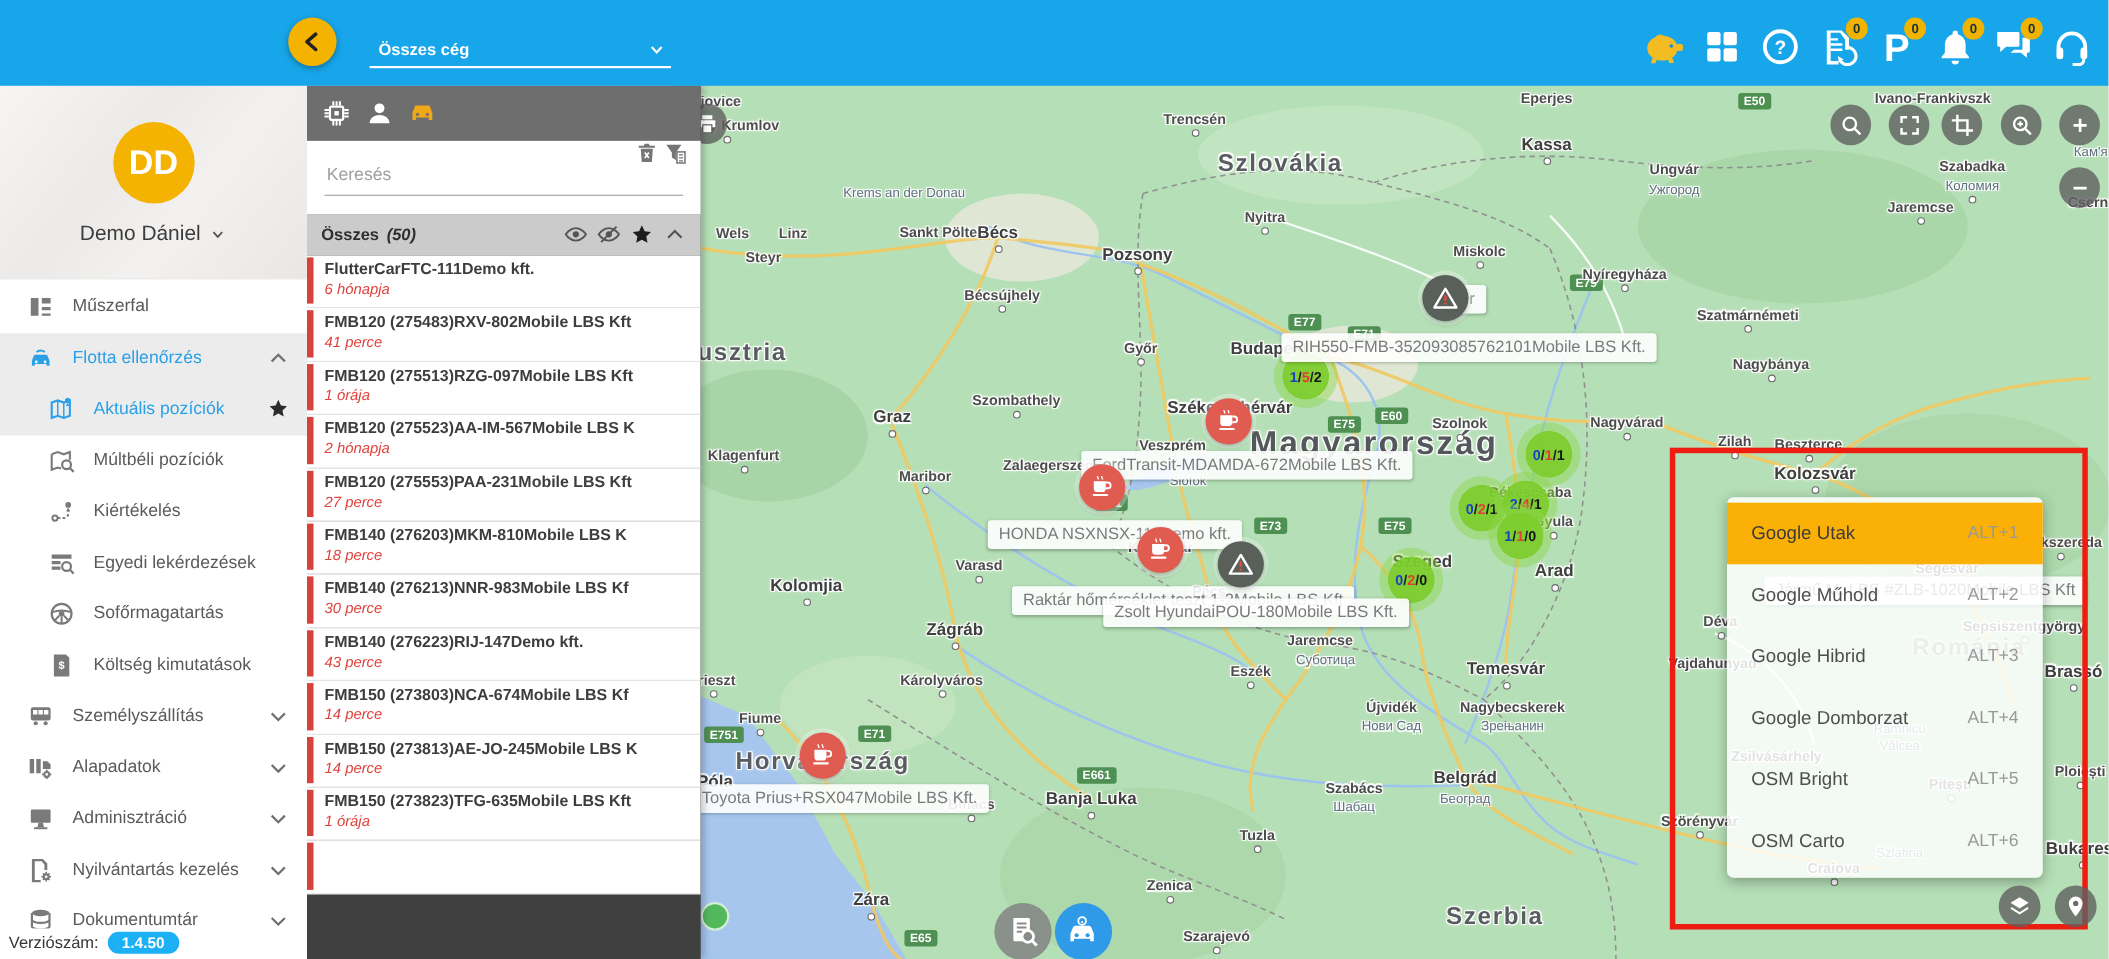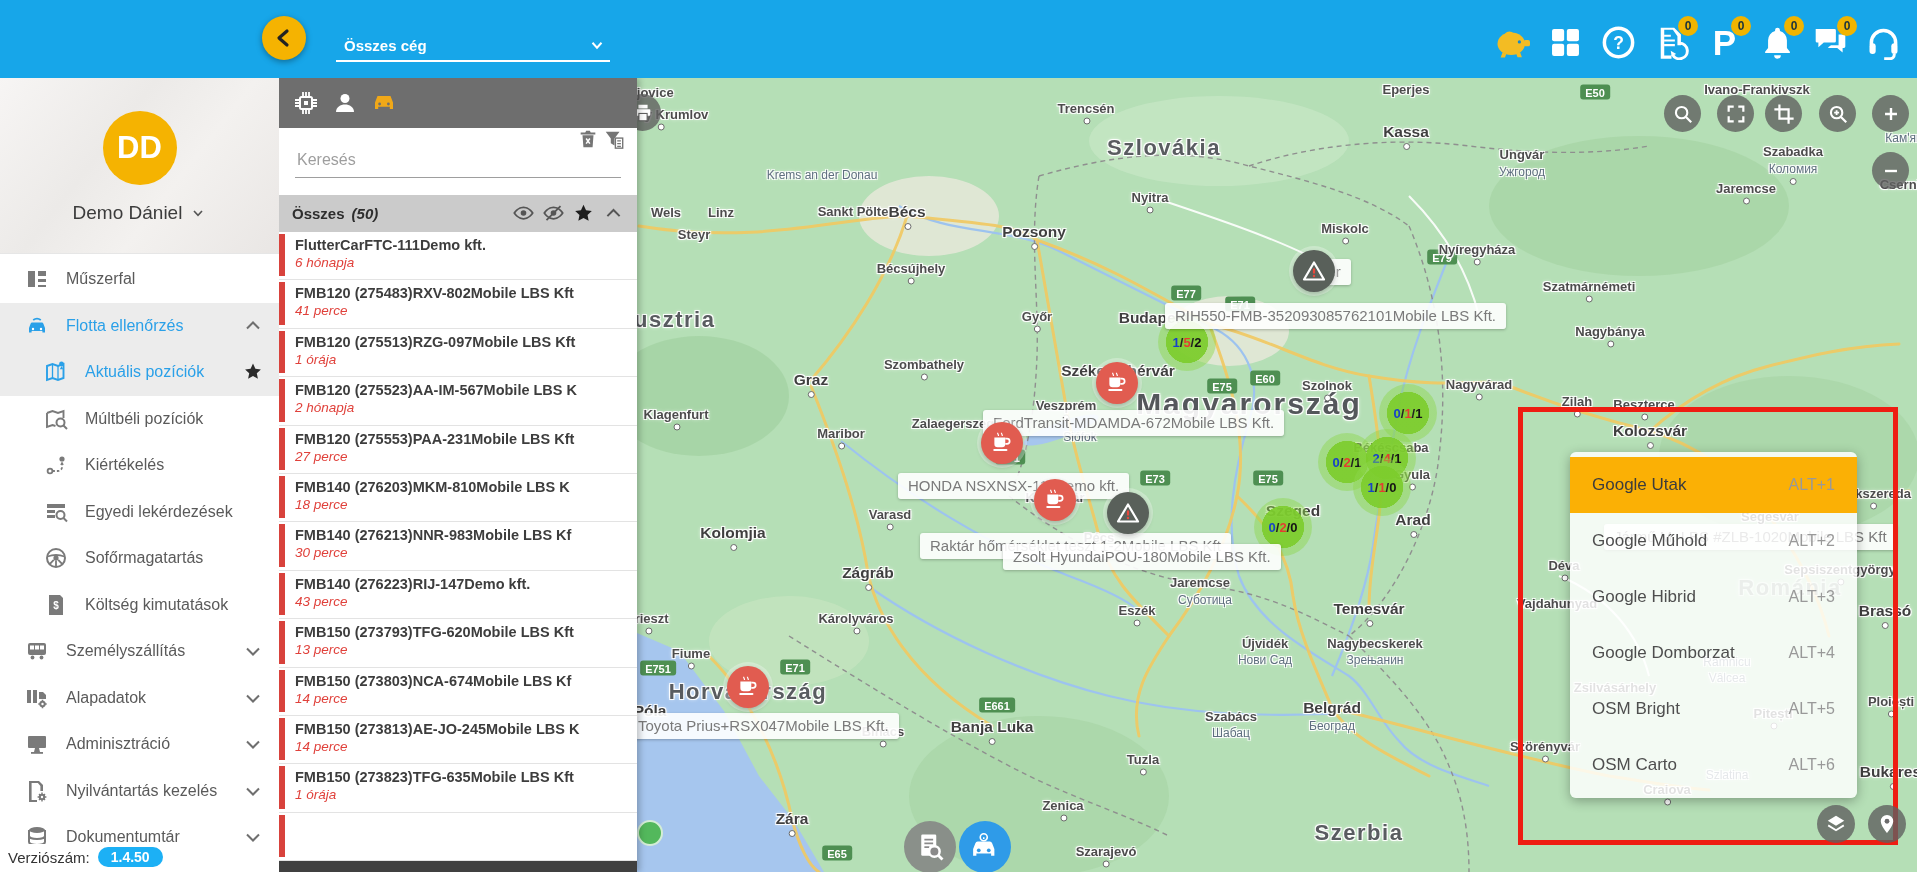--- a/index.html
+++ b/index.html
@@ -385,24 +385,20 @@
           <div class="vname">FMB140 (276203)MKM-810Mobile LBS K</div>
           <div class="vtime">18 perce</div>
         </div>
         <div class="vitem">
           <div class="vname">FMB140 (276213)NNR-983Mobile LBS Kf</div>
           <div class="vtime">30 perce</div>
         </div>
         <div class="vitem">
           <div class="vname">FMB140 (276223)RIJ-147Demo kft.</div>
           <div class="vtime">43 perce</div>
-        </div>
-        <div class="vitem">
-          <div class="vname">FMB150 (273793)TFG-620Mobile LBS Kft</div>
-          <div class="vtime">13 perce</div>
         </div>
         <div class="vitem">
           <div class="vname">FMB150 (273803)NCA-674Mobile LBS Kf</div>
           <div class="vtime">14 perce</div>
         </div>
         <div class="vitem">
           <div class="vname">FMB150 (273813)AE-JO-245Mobile LBS K</div>
           <div class="vtime">14 perce</div>
         </div>
         <div class="vitem">

